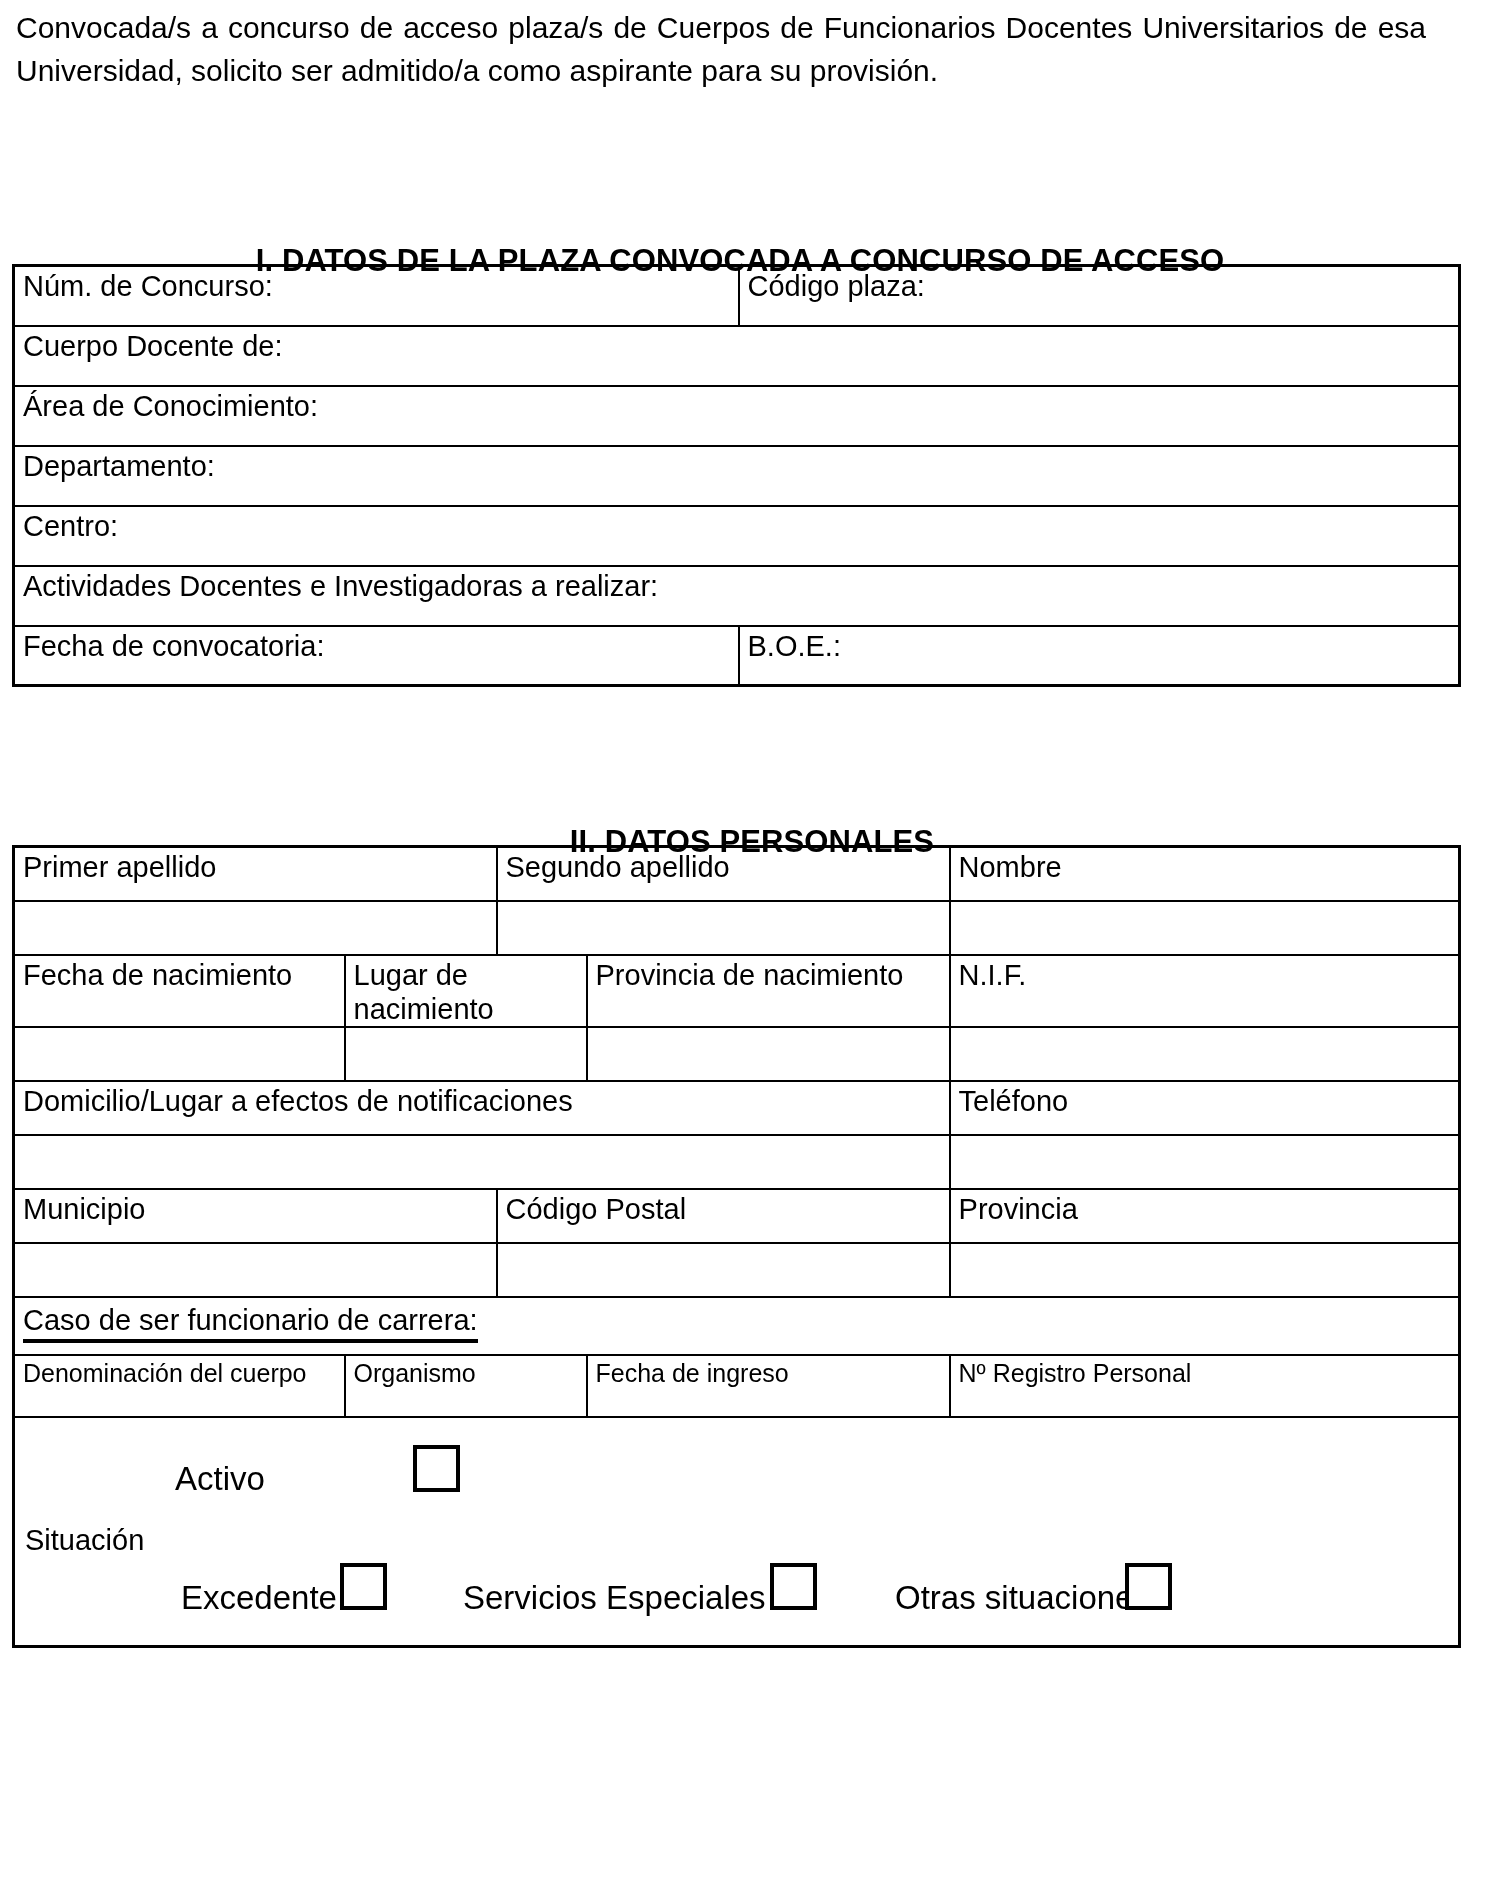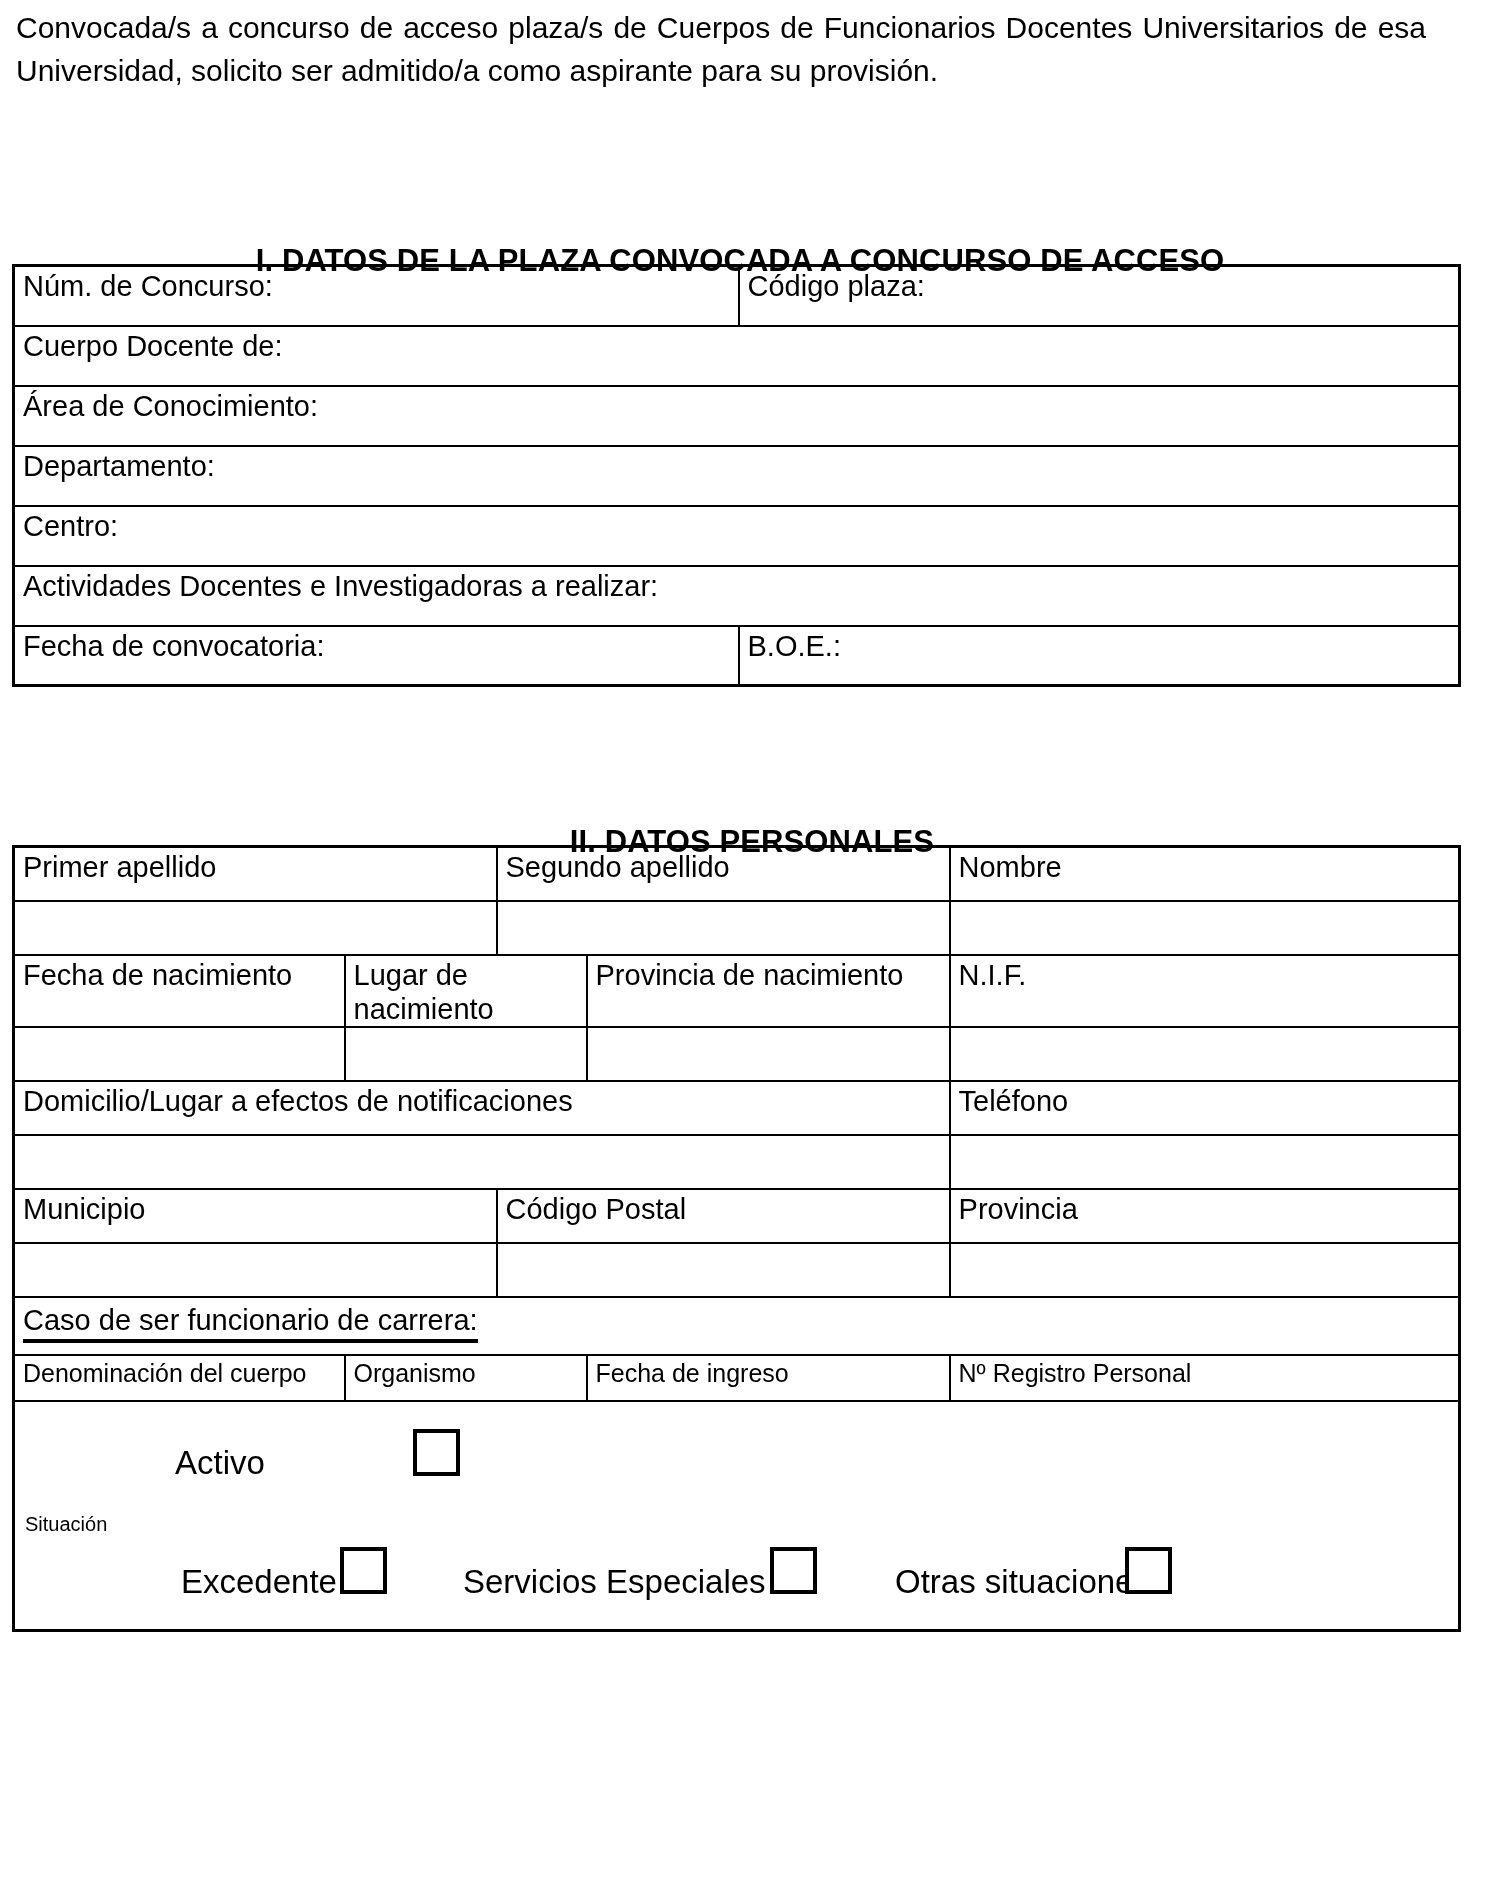--- a/index.html
+++ b/index.html
@@ -79,21 +79,21 @@
     left: 12px;
     top: 845px;
     width: 1446px;
   }
   #table-personales td { height: 54px; }
   #table-personales td.hdr  { height: 54px; }
   #table-personales td.val  { height: 54px; }
   #table-personales td.hdr-sm {
     font-size: 25px;
     line-height: 30px;
-    height: 46px;
+    height: 62px;
   }
 
   .caso-cell {
     height: 58px !important;
     padding-top: 4px !important;
     text-decoration: underline;
   }
   .caso-underline {
     display: inline-block;
     border-bottom: 4px solid #000;
@@ -109,21 +109,21 @@
   }
   .sit-inner {
     position: relative;
     width: 100%;
     height: 100%;
   }
   .sit-label {
     position: absolute;
     left: 10px;
     top: 105px;
-    font-size: 20px;
+    font-size: 29px;
   }
   .opt-label {
     position: absolute;
     font-size: 33px;
     white-space: nowrap;
   }
   .checkbox {
     position: absolute;
     width: 47px;
     height: 47px;

